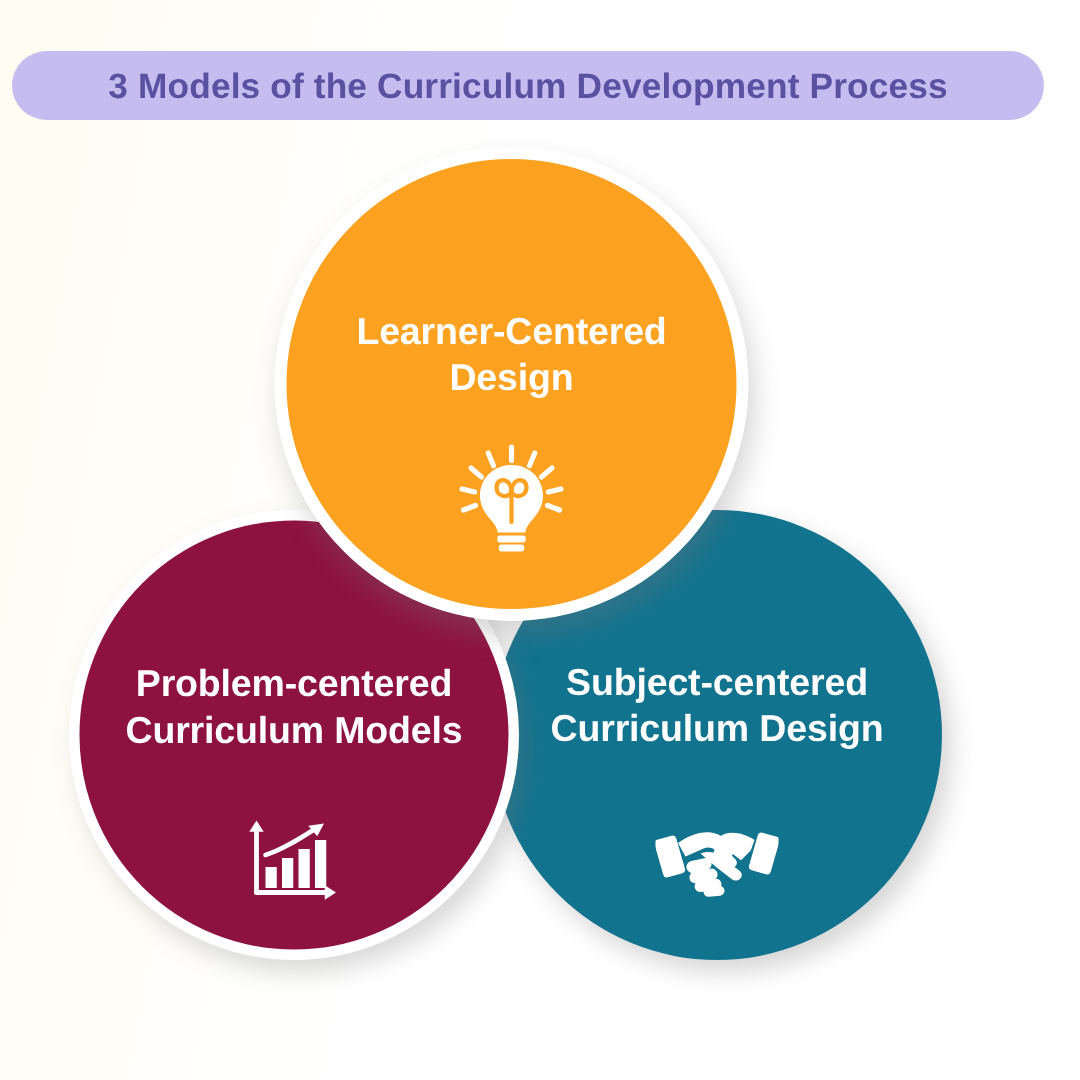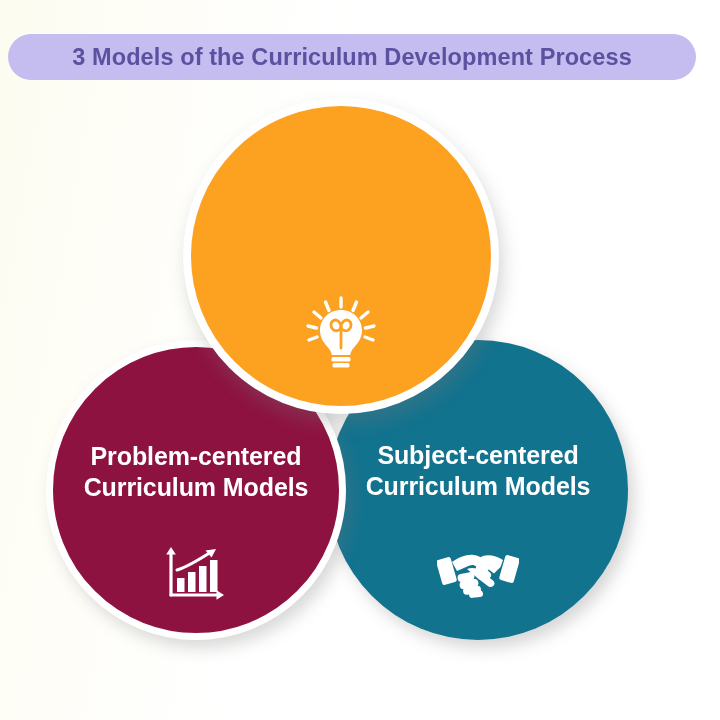--- a/index.html
+++ b/index.html
@@ -116,21 +116,21 @@
 <body>
 
 <div id="canvas">
 
   <div class="title-banner">
     <span class="title-text">3 Models of the Curriculum Development Process</span>
   </div>
 
   <div class="circle" id="circle-subject">
     <div class="circle-label">Subject-centered
-Curriculum Models</div>
+Curriculum Design</div>
     <div class="circle-icon">
       <svg width="82" height="58" viewBox="0 0 82 58" fill="#ffffff" aria-hidden="true">
 
         <rect x="2" y="18" width="15" height="26" rx="2.5" transform="rotate(-16 9.5 31)"></rect>
 
         <rect x="65" y="16" width="15" height="26" rx="2.5" transform="rotate(16 72.5 29)"></rect>
 
         <path d="M15 22 C22 17 30 14 37 15 C42 15.6 45 18 47 20.5
                  C49 23 51 25.5 53.5 27 L49 33 C45.5 31 42 28.5 39.5 26.5
                  C37.5 25 35 24.5 32.5 25.5 L20 31 Z"></path>
@@ -171,20 +171,22 @@
         <rect x="36" y="23" width="7.5" height="26" fill="#ffffff" stroke="none"></rect>
         <rect x="47" y="17" width="7.5" height="32" fill="#ffffff" stroke="none"></rect>
 
         <path d="M14 27 C24 24 34 18 48 9" stroke-width="3" stroke-linecap="round"></path>
         <path d="M53 6 L42.5 7.5 L48.5 14.5 Z" fill="#ffffff" stroke="none"></path>
       </svg>
     </div>
   </div>
 
   <div class="circle" id="circle-learner">
+    <div class="circle-label">Learner-Centered
+Design</div>
     <div class="circle-icon">
       <svg width="72" height="76" viewBox="0 0 72 76" aria-hidden="true">
         <g stroke="#ffffff" stroke-width="3.4" stroke-linecap="round">
 
           <line x1="36" y1="2" x2="36" y2="11"></line>
           <line x1="20.5" y1="6" x2="24" y2="14.5"></line>
           <line x1="51.5" y1="6" x2="48" y2="14.5"></line>
           <line x1="9" y1="16" x2="16" y2="22"></line>
           <line x1="63" y1="16" x2="56" y2="22"></line>
           <line x1="3" y1="30" x2="11.5" y2="32"></line>

